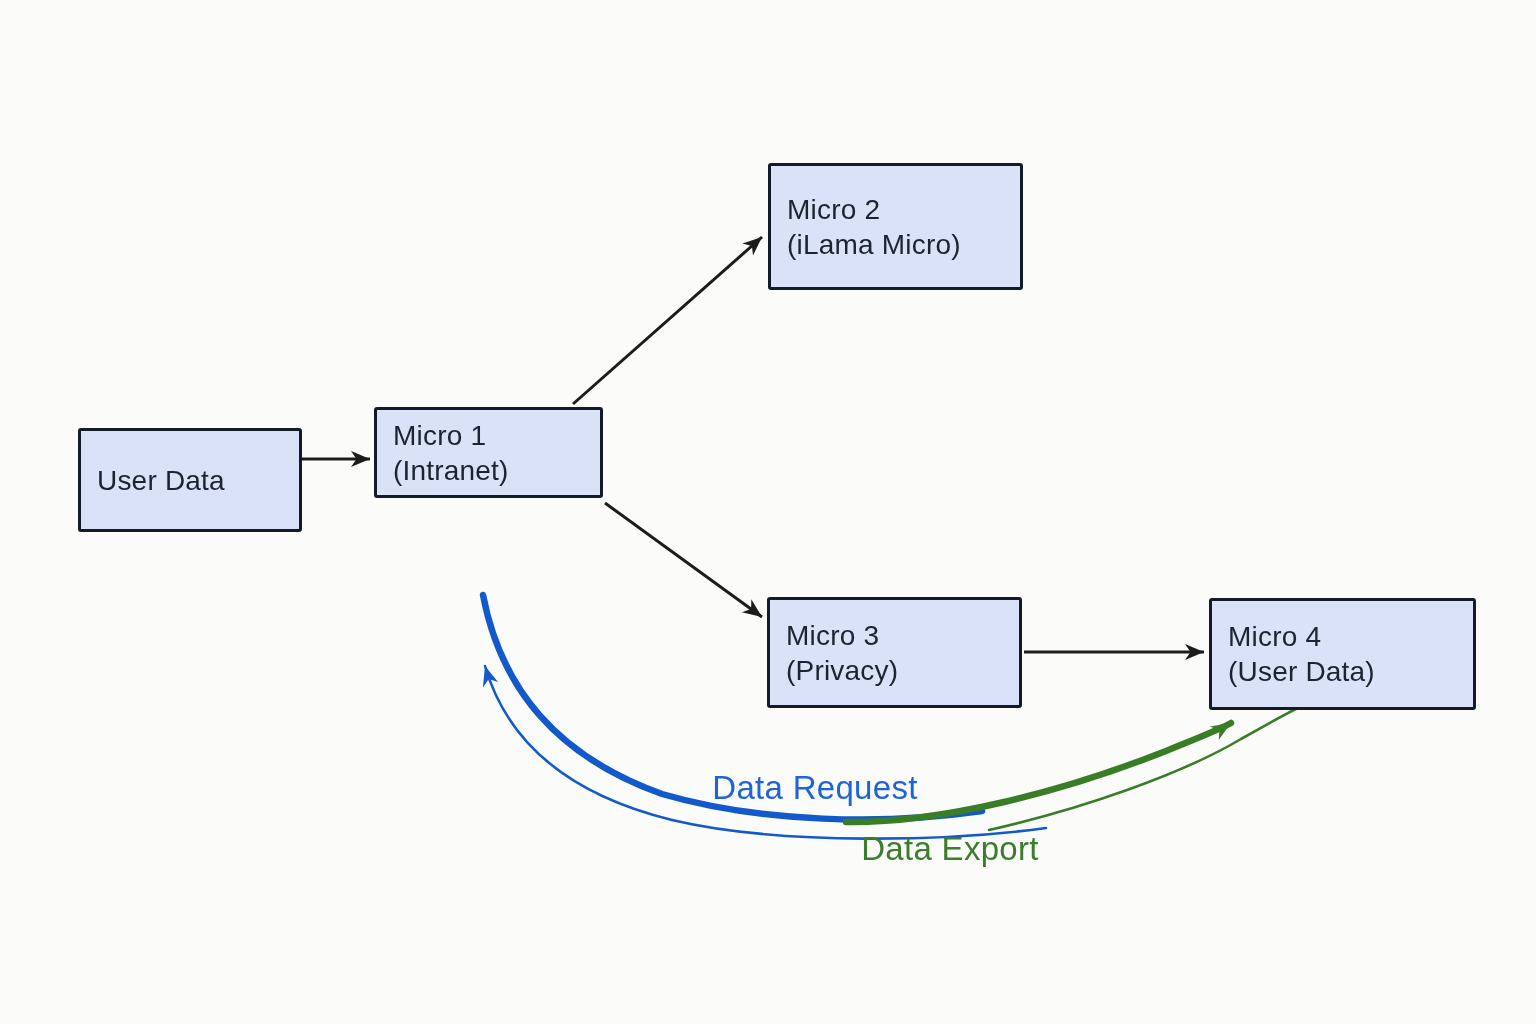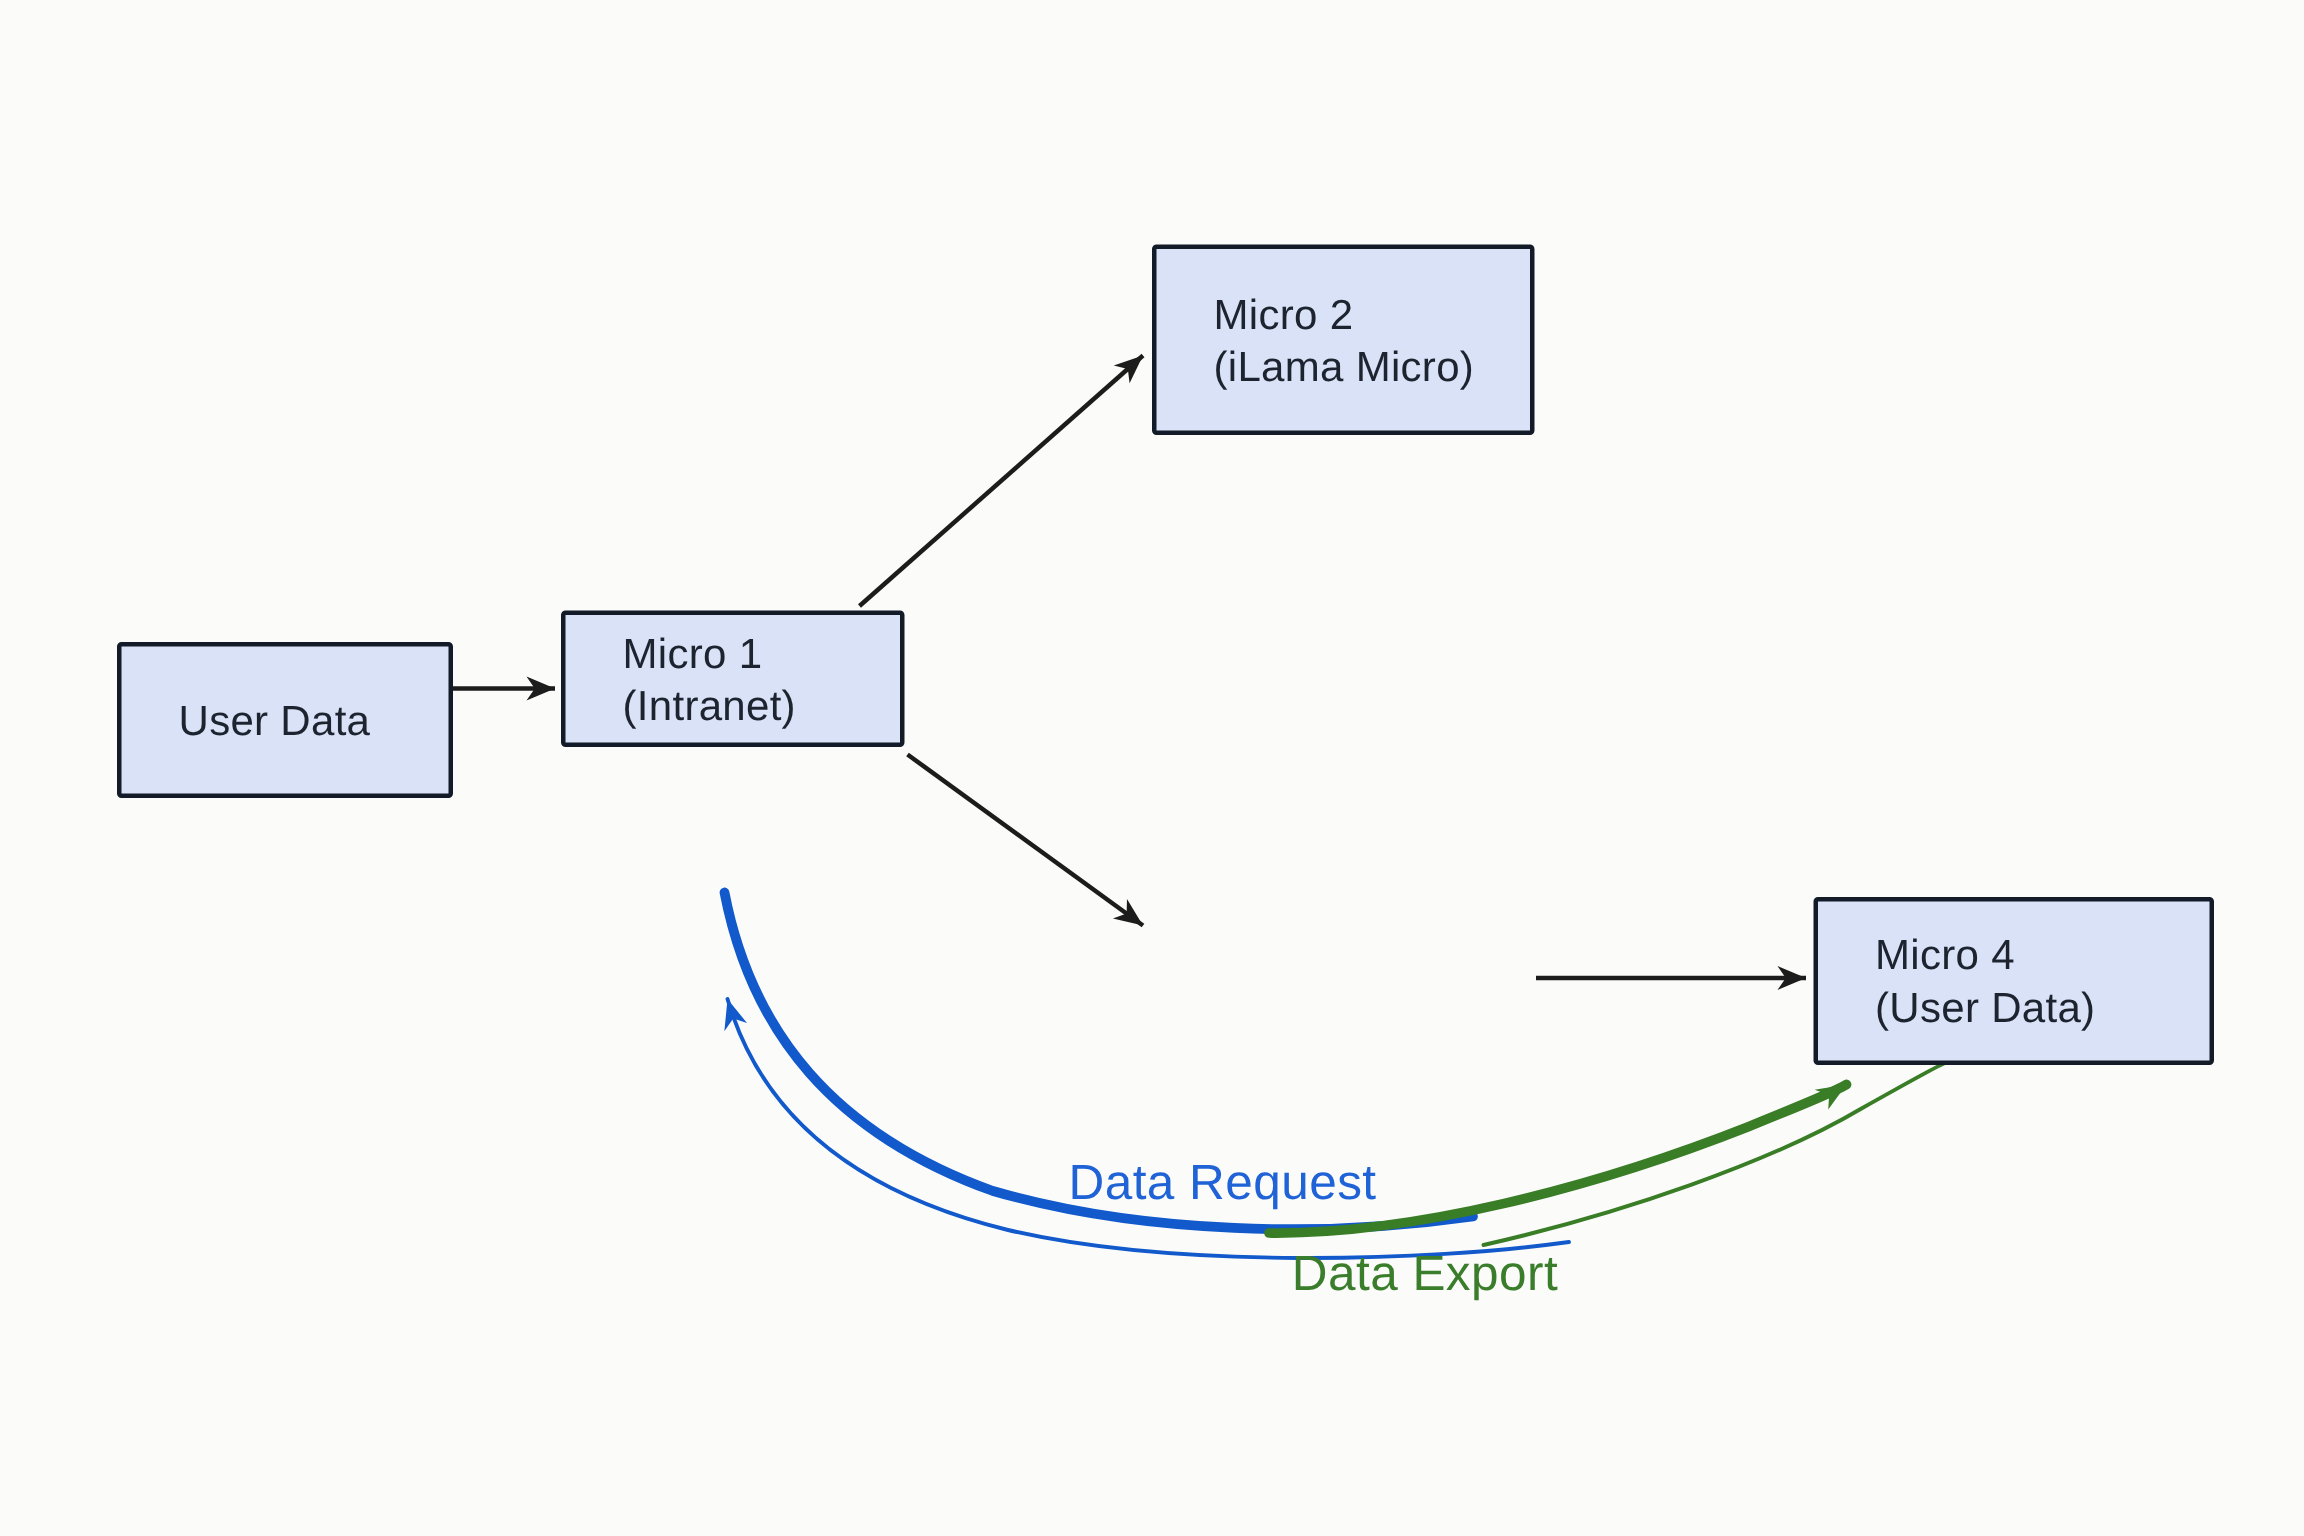--- a/index.html
+++ b/index.html
@@ -38,21 +38,21 @@
   .node {
     position: absolute;
     z-index: 2;
     background: var(--node-fill, #d9e2f6);
     border: 3px solid var(--node-border, #131b29);
     border-radius: 3px;
     display: flex;
     flex-direction: column;
     justify-content: center;
     align-items: flex-start;
-    padding-left: 38px;
+    padding-left: 16px;
     color: var(--node-text, #1d2430);
     font-size: 28px;
     line-height: 35px;
     letter-spacing: 0.2px;
   }
   .node span { display: block; white-space: nowrap; }
   .node span:empty { display: none; }
   #node-user-data { left: 78px;   top: 428px; width: 224px; height: 104px; }
   #node-micro-1   { left: 374px;  top: 407px; width: 229px; height: 91px; }
   #node-micro-2   { left: 768px;  top: 163px; width: 255px; height: 127px; }
@@ -108,20 +108,24 @@
   <div class="node" id="node-micro-1">
     <span>Micro 1</span>
     <span>(Intranet)</span>
   </div>
 
   <div class="node" id="node-micro-2">
     <span>Micro 2</span>
     <span>(iLama Micro)</span>
   </div>
 
+  <div class="node" id="node-micro-3">
+    <span>Micro 3</span>
+    <span>(Privacy)</span>
+  </div>
 
   <div class="node" id="node-micro-4">
     <span>Micro 4</span>
     <span>(User Data)</span>
   </div>
 
   <div class="curve-label" id="label-data-request">Data Request</div>
   <div class="curve-label" id="label-data-export">Data Export</div>
 
 </div>

